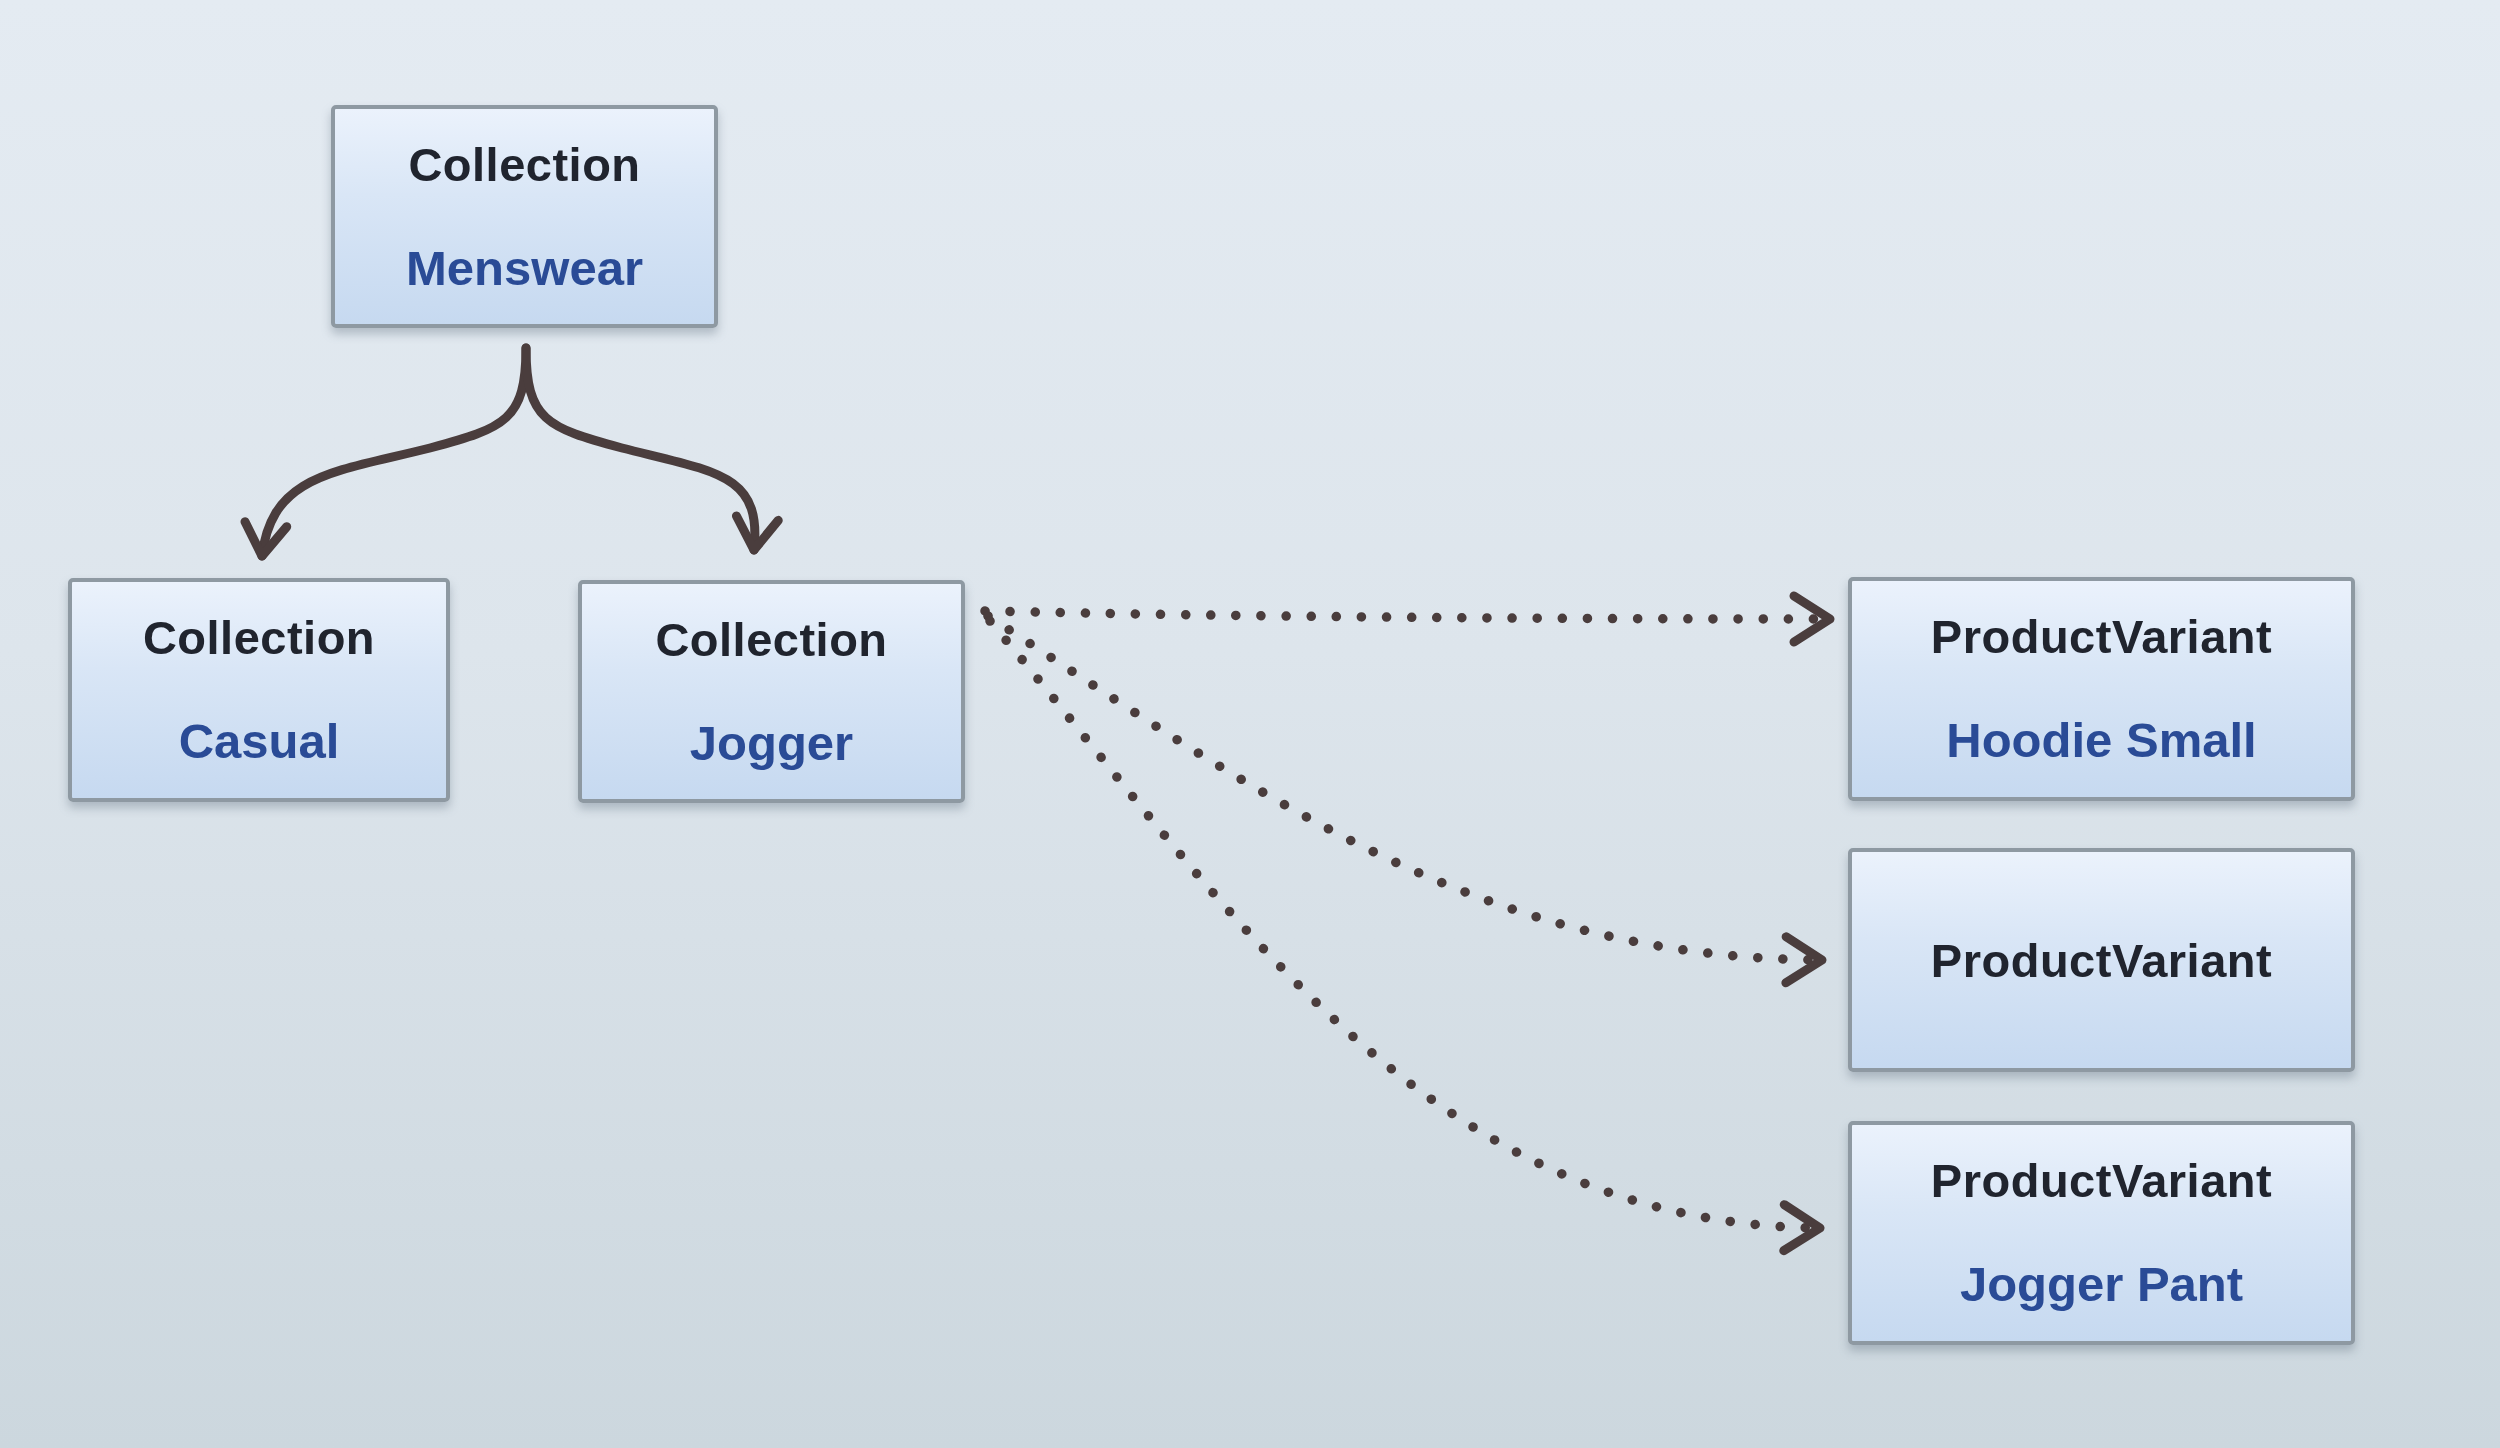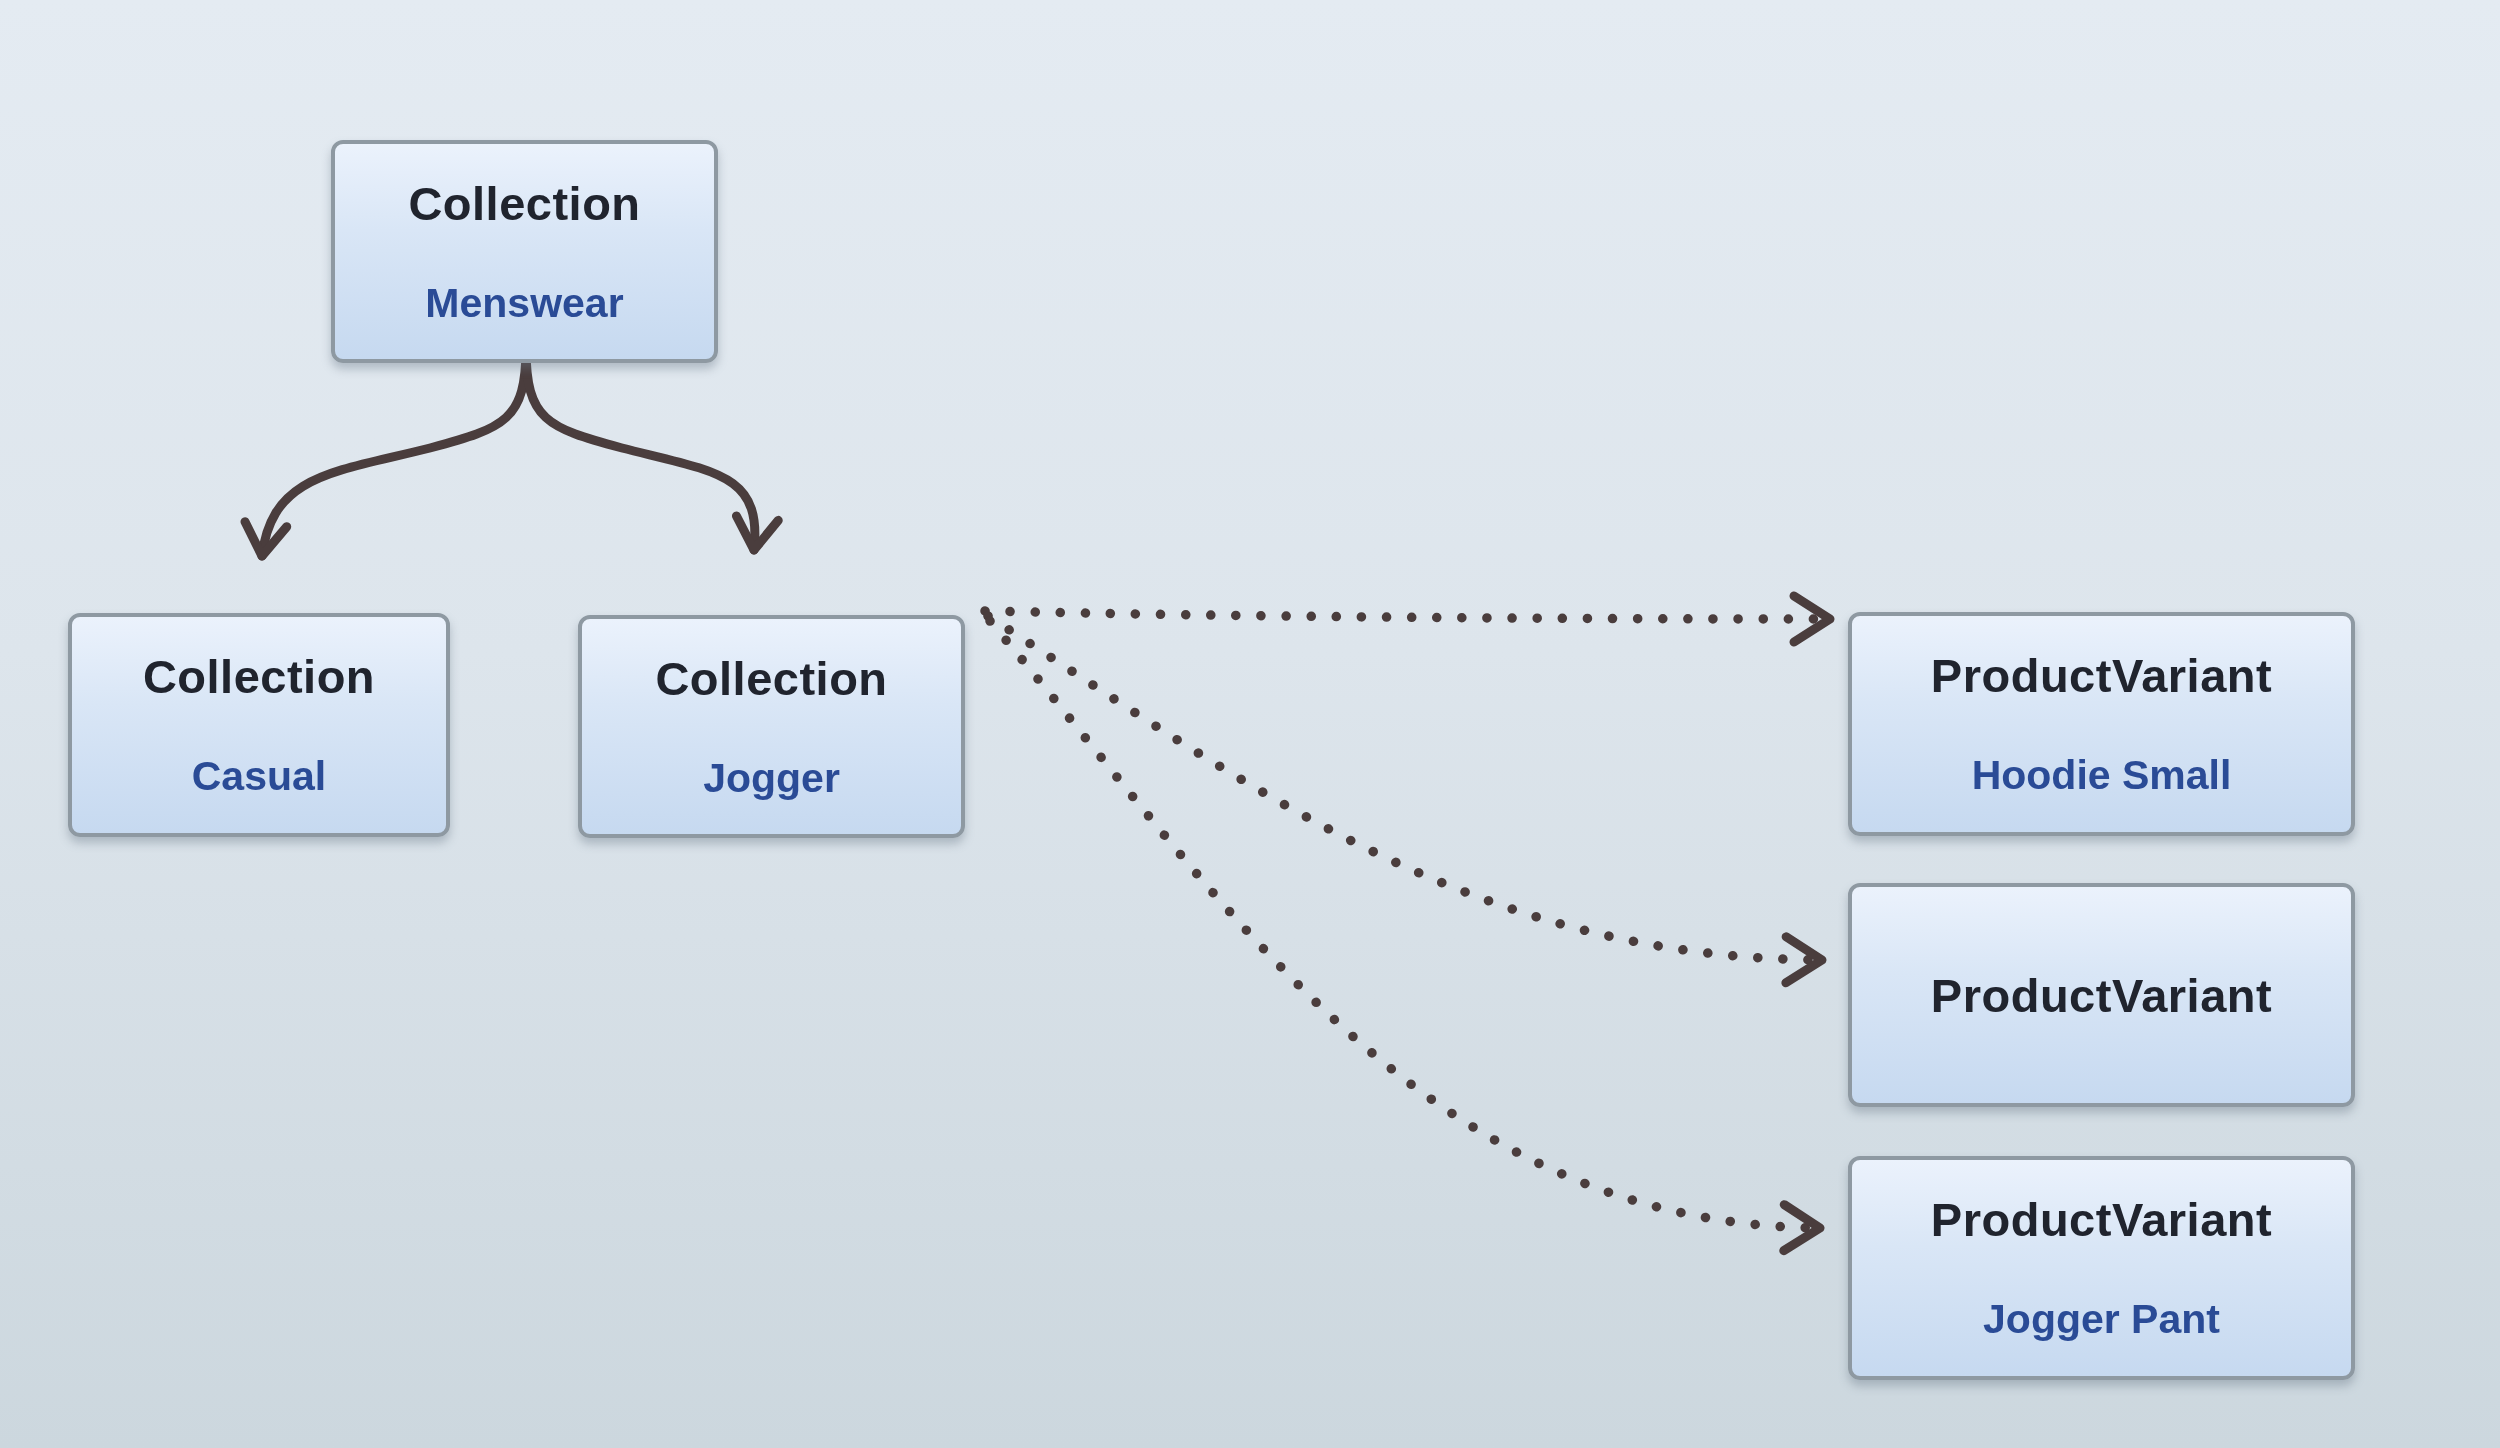--- a/index.html
+++ b/index.html
@@ -34,44 +34,43 @@
     stroke-width: 9;
   }
   svg.edges path.dotted {
     stroke-width: 9.5;
     stroke-dasharray: 0.1 25;
   }
   .node {
     position: absolute;
     box-sizing: border-box;
     border: 4px solid var(--node-border, #8e99a2);
-    border-radius: 12px;
+    border-radius: 5px;
     background: linear-gradient(180deg,
       var(--node-fill-top, #ebf2fc) 0%,
       #d9e6f6 40%,
       var(--node-fill-bottom, #c6d9f0) 100%);
     box-shadow: 0 6px 10px rgba(105, 120, 135, 0.40);
     display: flex;
     flex-direction: column;
     align-items: center;
     justify-content: center;
     gap: 56px;
     text-align: center;
-    margin-top: 35px;
   }
   .node .type {
     font-weight: bold;
     font-size: 47px;
     line-height: 1;
     color: var(--node-type-text, #20242e);
     letter-spacing: 0.5px;
   }
   .node .name {
     font-weight: bold;
-    font-size: 41px;
+    font-size: 49px;
     line-height: 1;
     color: var(--node-name-text, #2a4b96);
   }
   .n-menswear { left: 331px; top: 105px; width: 387px; height: 223px; }
   .n-formal   { left: 68px;  top: 578px; width: 382px; height: 224px; }
   .n-casual   { left: 578px; top: 580px; width: 387px; height: 223px; }
   .n-hoodie   { left: 1848px; top: 577px;  width: 507px; height: 224px; }
   .n-tshirt   { left: 1848px; top: 848px;  width: 507px; height: 224px; }
   .n-jogger   { left: 1848px; top: 1121px; width: 507px; height: 224px; }
 </style>

